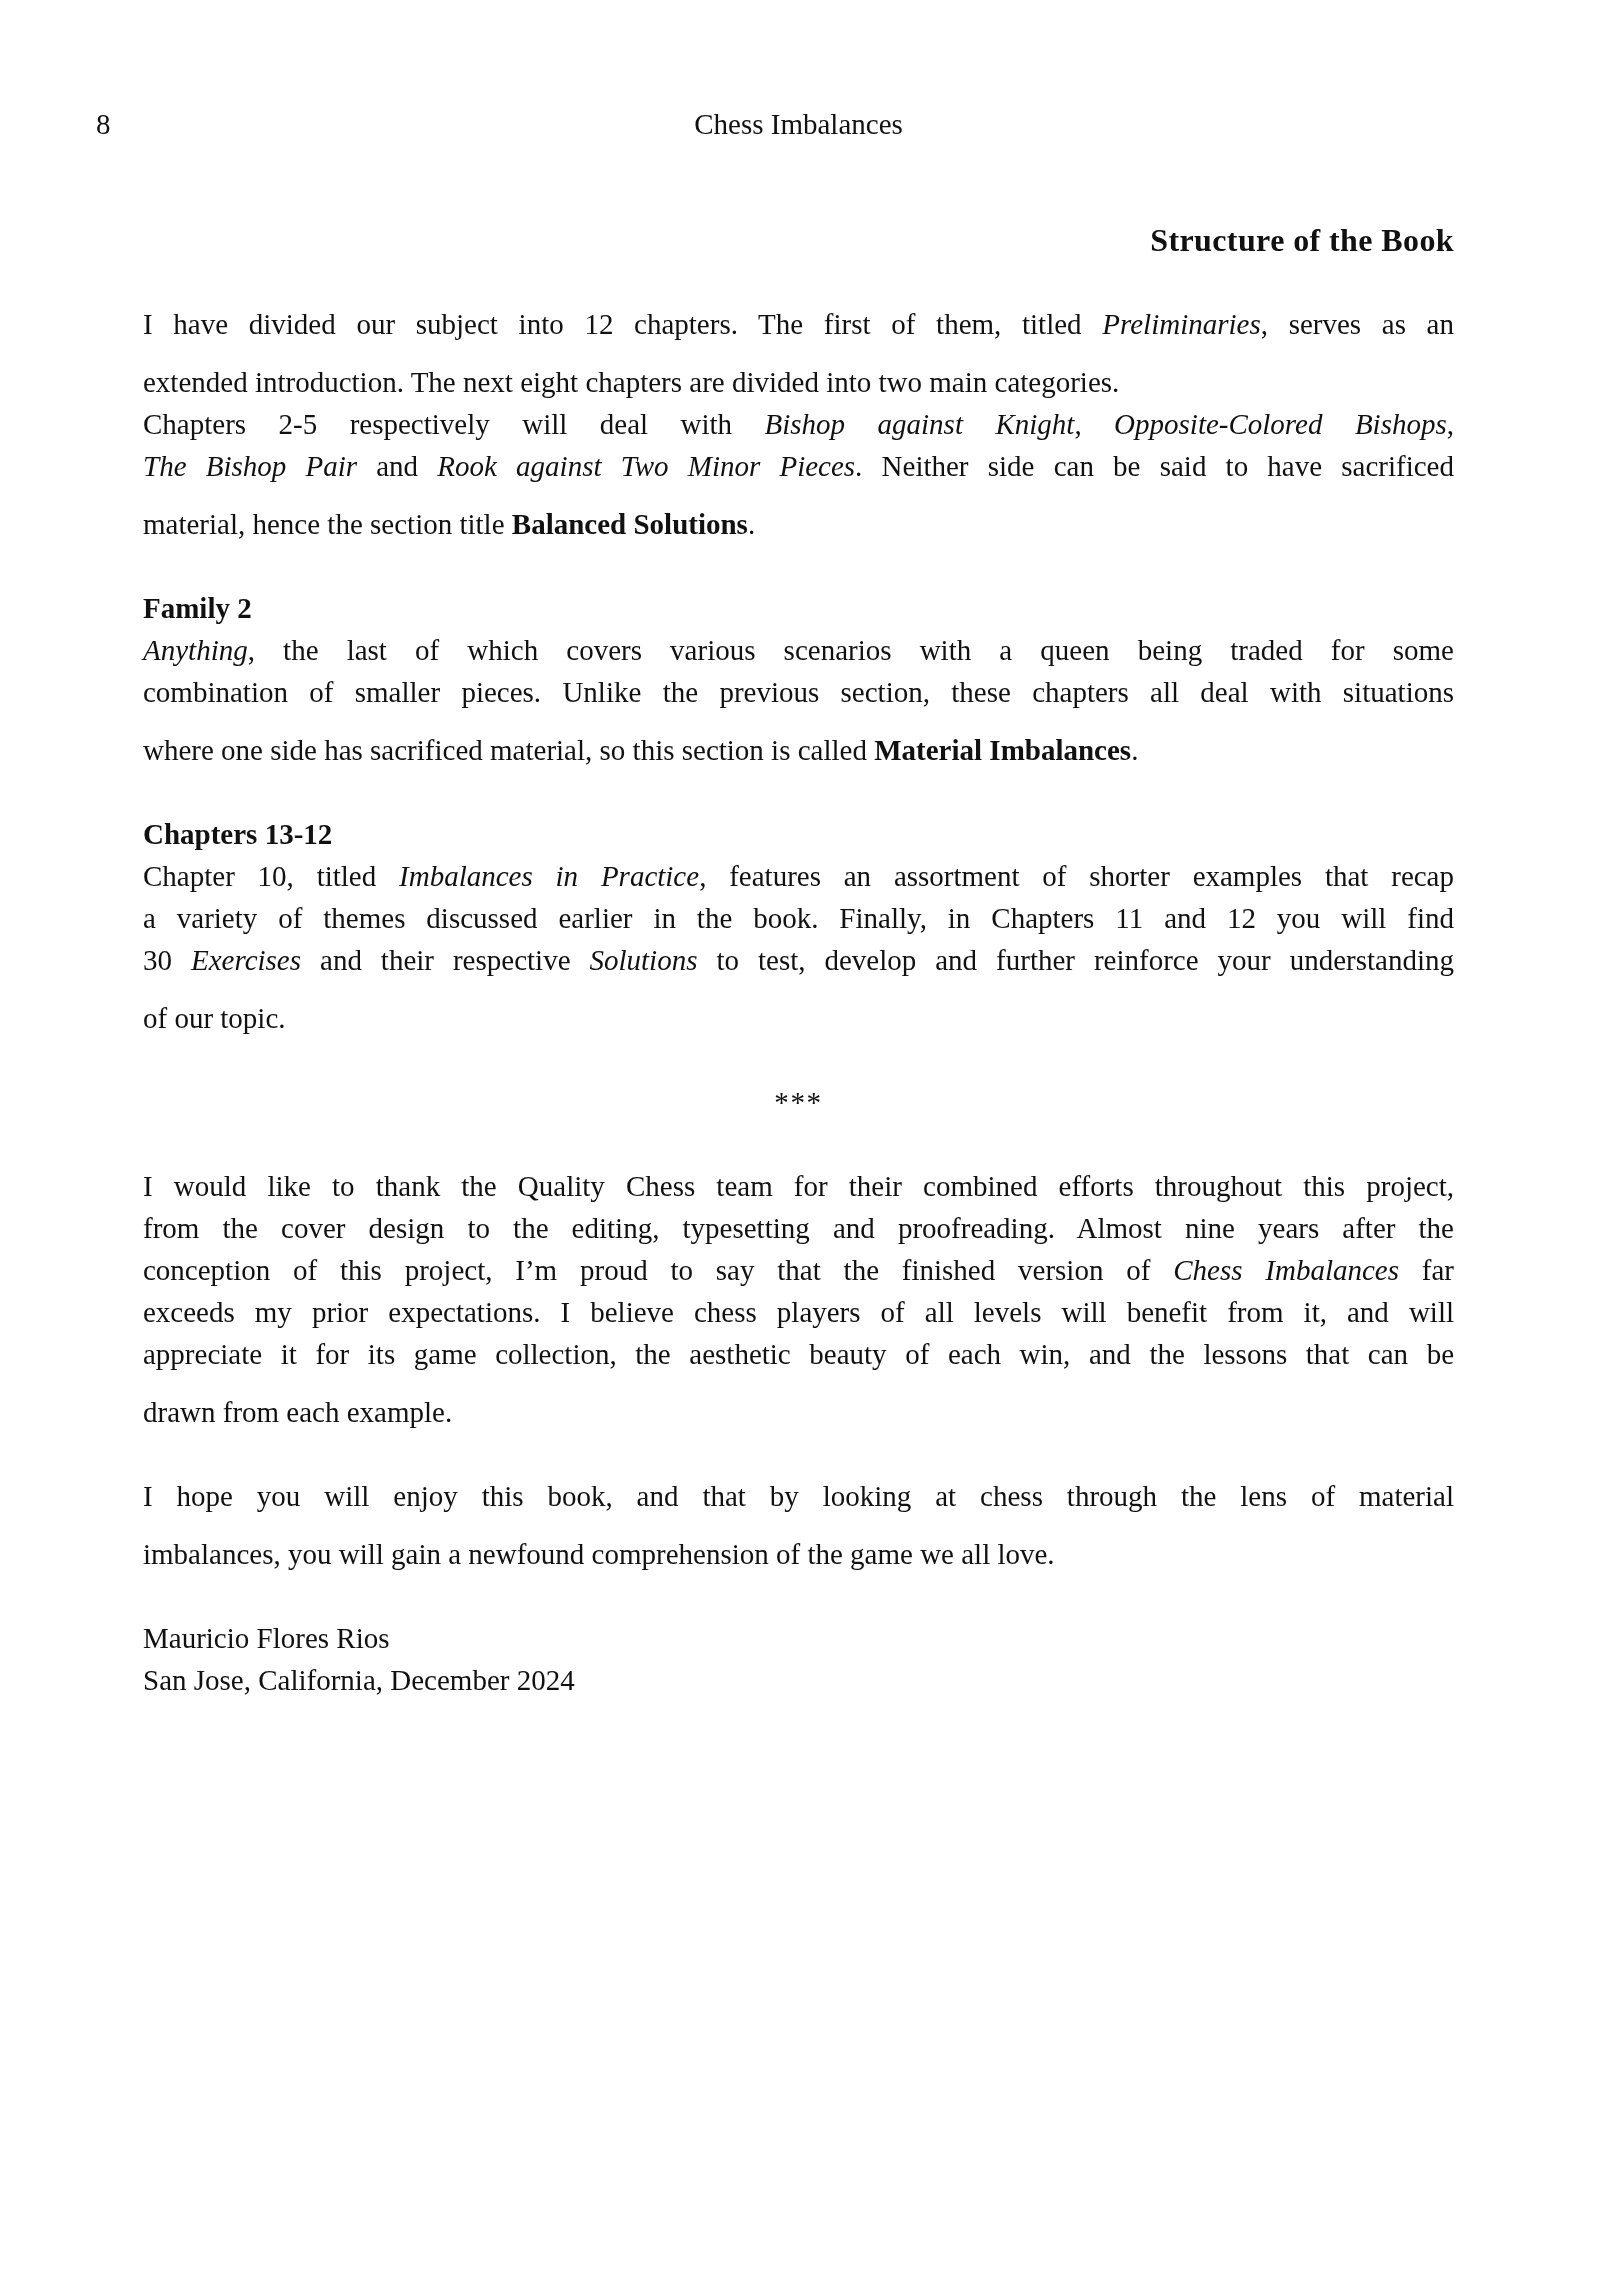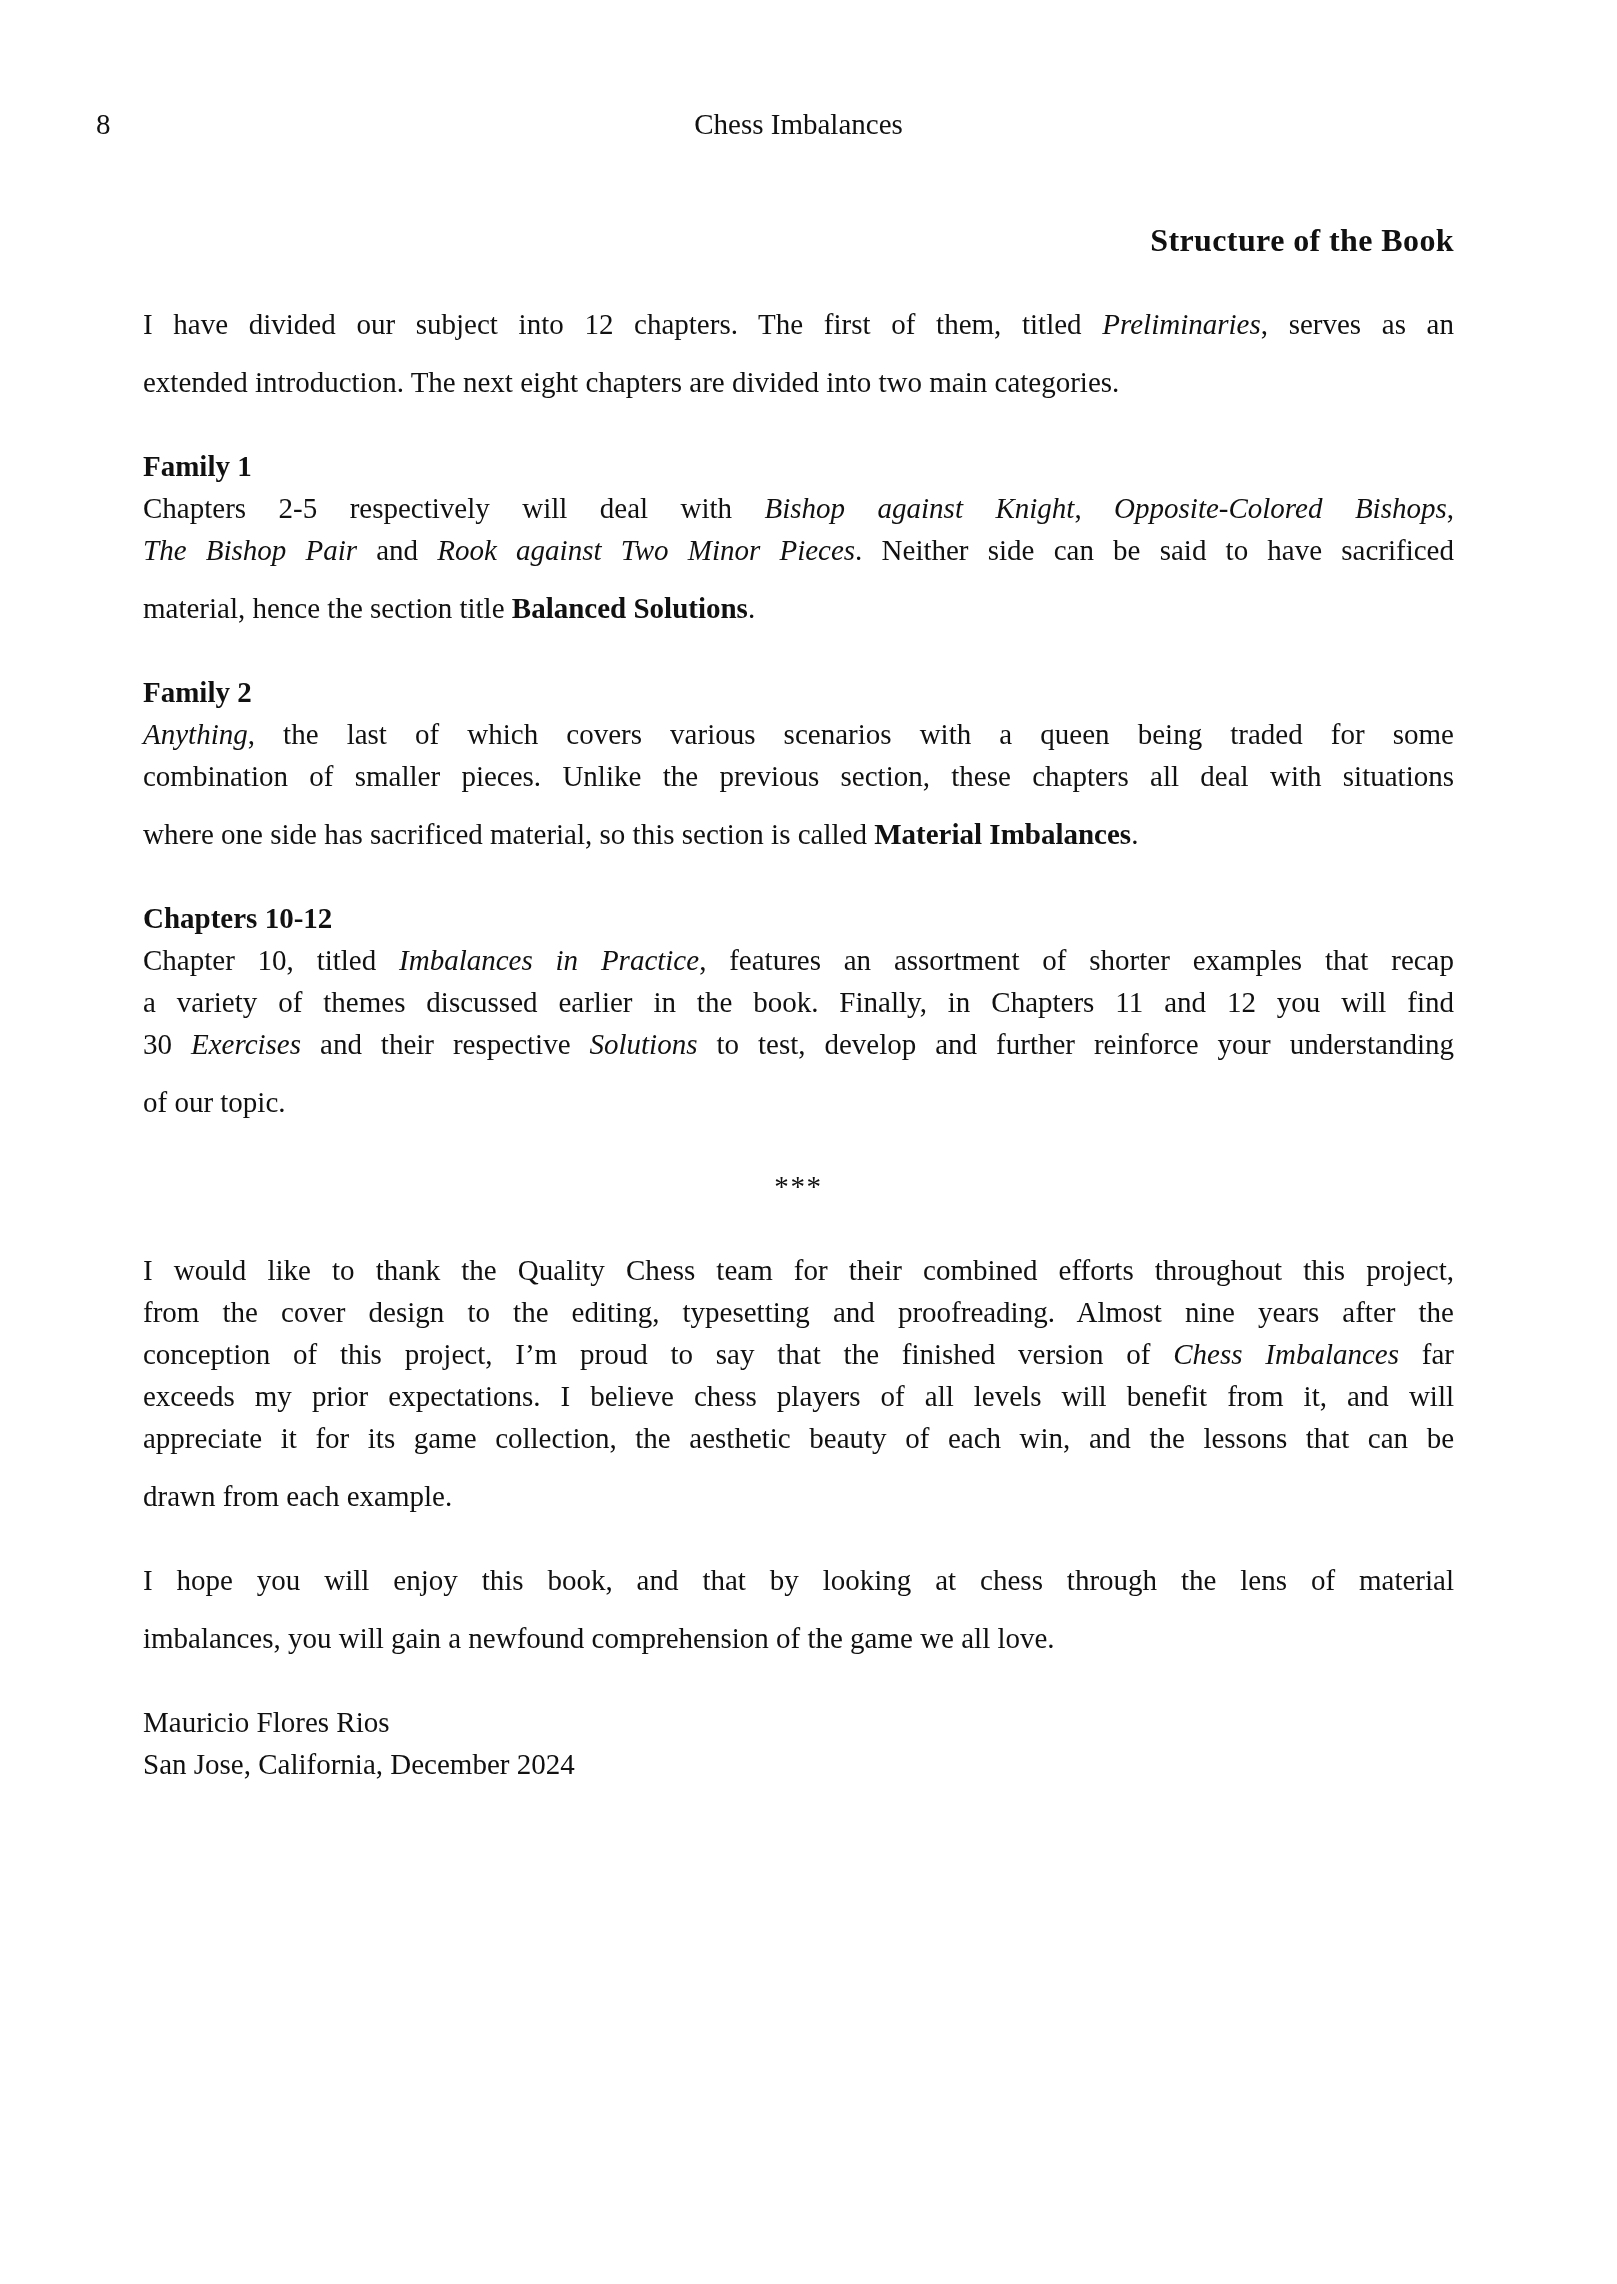--- a/index.html
+++ b/index.html
@@ -89,35 +89,34 @@
     <span class="runhead">Chess Imbalances</span>
   </div>
 
   <h1 class="booktitle">Structure of the Book</h1>
 
   <div class="para">
       <div class="line"><span>I have divided our subject into 12 chapters. The first of them, titled </span><span class="it">Preliminaries</span><span>, serves as an</span></div>
       <div class="line last"><span>extended introduction. The next eight chapters are divided into two main categories.</span></div>
     </div>
 
-  <h2 class="sechead">Family 1</h2>
   <div class="para">
       <div class="line"><span>Chapters 2-5 respectively will deal with </span><span class="it">Bishop against Knight</span><span>, </span><span class="it">Opposite-Colored Bishops</span><span>,</span></div>
       <div class="line"><span class="it">The Bishop Pair</span><span> and </span><span class="it">Rook against Two Minor Pieces</span><span>. Neither side can be said to have sacrificed</span></div>
       <div class="line last"><span>material, hence the section title </span><span class="bd">Balanced Solutions</span><span>.</span></div>
     </div>
 
   <h2 class="sechead">Family 2</h2>
   <div class="para">
       <div class="line"><span class="it">Anything</span><span>, the last of which covers various scenarios with a queen being traded for some</span></div>
       <div class="line"><span>combination of smaller pieces. Unlike the previous section, these chapters all deal with situations</span></div>
       <div class="line last"><span>where one side has sacrificed material, so this section is called </span><span class="bd">Material Imbalances</span><span>.</span></div>
     </div>
 
-  <h2 class="sechead">Chapters 10-12</h2>
+  <h2 class="sechead">Chapters 13-12</h2>
   <div class="para">
       <div class="line"><span>Chapter 10, titled </span><span class="it">Imbalances in Practice</span><span>, features an assortment of shorter examples that recap</span></div>
       <div class="line"><span>a variety of themes discussed earlier in the book. Finally, in Chapters 11 and 12 you will find</span></div>
       <div class="line"><span>30 </span><span class="it">Exercises</span><span> and their respective </span><span class="it">Solutions</span><span> to test, develop and further reinforce your understanding</span></div>
       <div class="line last"><span>of our topic.</span></div>
     </div>
 
   <div class="separator">***</div>
 
   <div class="para spaced">

